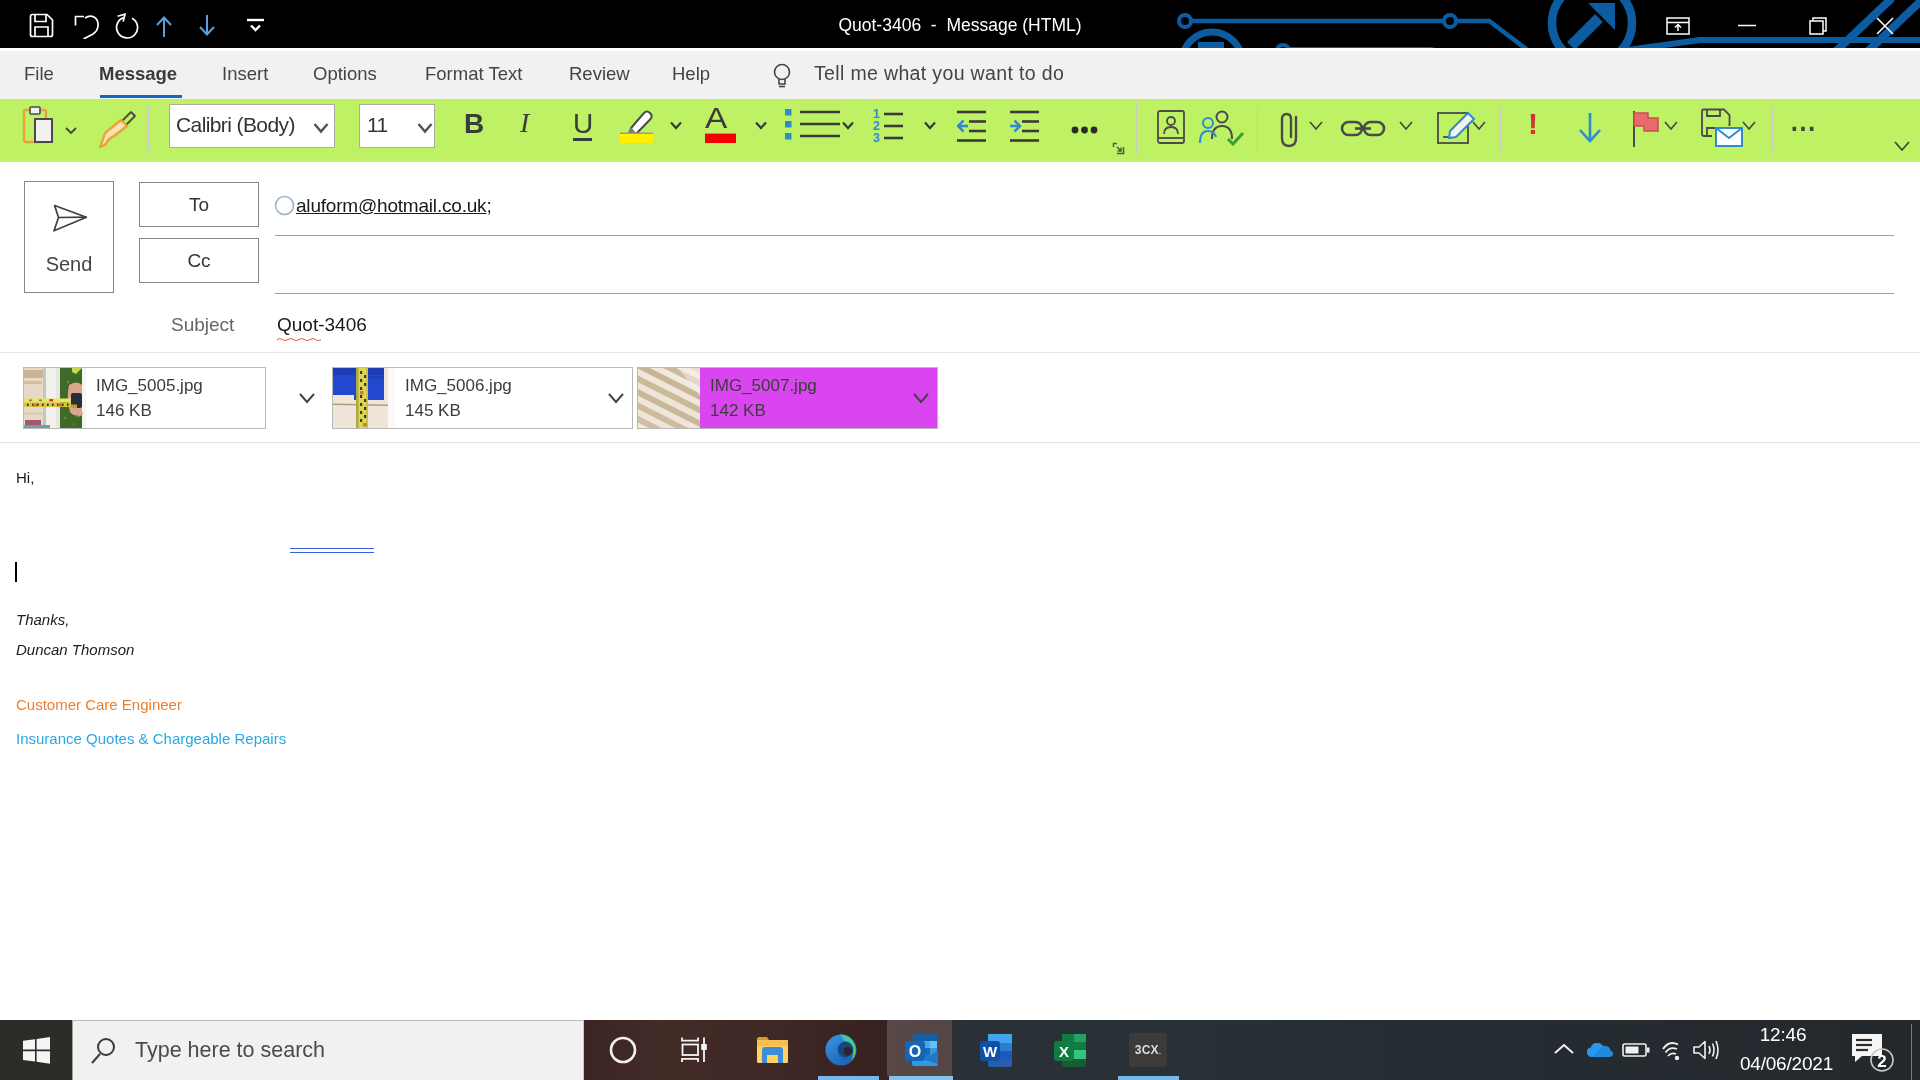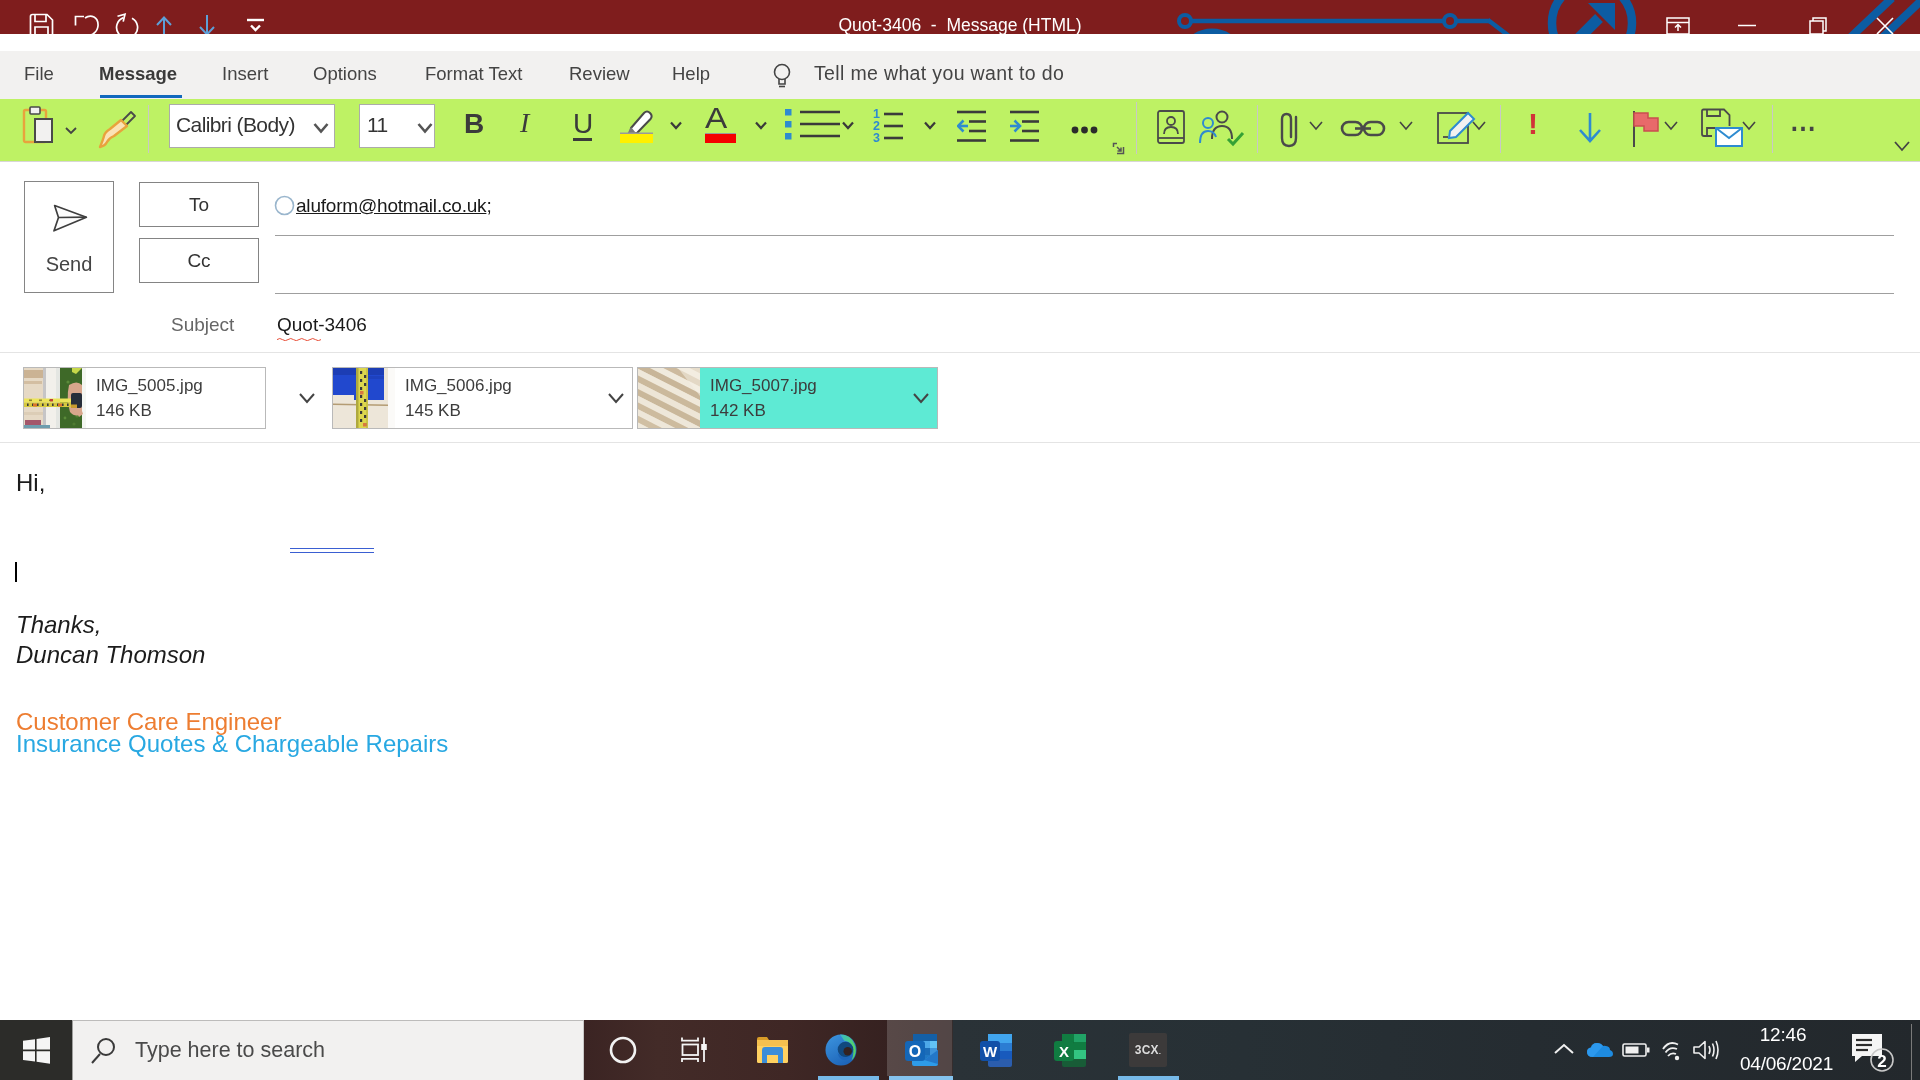--- a/index.html
+++ b/index.html
@@ -5,21 +5,21 @@
 * { margin:0; padding:0; box-sizing:border-box; }
 html,body { width:1920px; height:1080px; overflow:hidden; background:#fff;
   font-family:"Liberation Sans", sans-serif; }
 #stage { position:relative; width:1920px; height:1080px; }
 .abs { position:absolute; }
 </style>
 </head>
 <body>
 <div id="stage">
 
-<div class="abs" id="titlebar" style="left:0;top:0;width:1920px;height:34px;background:#7f1d1d;overflow:hidden;">
+<div class="abs" id="titlebar" style="left:0;top:0;width:1920px;height:48px;background:#000000;overflow:hidden;">
   <svg class="abs" style="left:1140px;top:0;" width="780" height="51" viewBox="0 0 780 51">
     <g stroke="#0C5CA2" fill="none">
       <circle cx="45" cy="21" r="6" stroke-width="4"></circle>
       <line x1="51" y1="21" x2="304" y2="21" stroke-width="4.5"></line>
       <circle cx="310" cy="21" r="6" stroke-width="4"></circle>
       <line x1="316" y1="21" x2="350" y2="21" stroke-width="4.5"></line>
       <line x1="348" y1="20" x2="390" y2="52" stroke-width="4.5"></line>
       <circle cx="72" cy="62" r="30" stroke-width="7"></circle>
       <rect x="58" y="42" width="26" height="11" fill="#0C5CA2" stroke="none"></rect>
       <circle cx="143" cy="51" r="6" stroke-width="4"></circle>
@@ -405,21 +405,21 @@
       <rect x="27" y="23" width="3.5" height="3.5" fill="#D87840"></rect>
       <rect x="30" y="55" width="3.5" height="3.5" fill="#D87840"></rect>
     </svg>
     <div class="abs" style="left:72px;top:8px;font-size:17px;color:#3C3C3C;">IMG_5006.jpg</div>
     <div class="abs" style="left:72px;top:33px;font-size:17px;color:#3C3C3C;">145 KB</div>
     <svg class="abs" style="left:274px;top:24px;" width="18" height="14" viewBox="0 0 18 14">
           <path d="M 2 2 L 9 10 L 16 2" fill="none" stroke="#444" stroke-width="2"></path>
         </svg>
   </div>
 
-  <div class="abs" style="left:637px;top:14px;width:301px;height:62px;border:1px solid #B9B9B9;background:#5eead4;">
+  <div class="abs" style="left:637px;top:14px;width:301px;height:62px;border:1px solid #B9B9B9;background:#d946ef;">
     <svg class="abs" style="left:0;top:0;" width="62" height="60" viewBox="0 0 62 60">
       <rect x="0" y="0" width="62" height="60" fill="#E6DBC8"></rect>
       <g transform="rotate(27 31 30)">
         <rect x="-25" y="-12" width="114" height="6" fill="#D5C5AB"></rect>
         <rect x="-25" y="-6" width="114" height="6" fill="#EFE9DC"></rect>
         <rect x="-25" y="0" width="114" height="6" fill="#CDBA9E"></rect>
         <rect x="-25" y="6" width="114" height="6" fill="#F0EADD"></rect>
         <rect x="-25" y="12" width="114" height="6" fill="#C8B598"></rect>
         <rect x="-25" y="18" width="114" height="6" fill="#EFE8DA"></rect>
         <rect x="-25" y="24" width="114" height="6" fill="#CBB99C"></rect>
@@ -434,28 +434,28 @@
       <polygon points="40,0 62,0 62,28" fill="#F5F0E6" opacity="0.55"></polygon>
     </svg>
     <div class="abs" style="left:72px;top:8px;font-size:17px;color:#3C3C3C;">IMG_5007.jpg</div>
     <div class="abs" style="left:72px;top:33px;font-size:17px;color:#3C3C3C;">142 KB</div>
     <svg class="abs" style="left:274px;top:24px;" width="18" height="14" viewBox="0 0 18 14">
           <path d="M 2 2 L 9 10 L 16 2" fill="none" stroke="#444" stroke-width="2"></path>
         </svg>
   </div>
 </div>
 
-<div class="abs" id="bodyarea" style="left:0;top:444px;width:1920px;height:576px;background:#fff;font-size:24px;color:#1c1c1c;">
+<div class="abs" id="bodyarea" style="left:0;top:444px;width:1920px;height:576px;background:#fff;font-size:15px;color:#1c1c1c;">
   <div class="abs" style="left:16px;top:25px;">Hi,</div>
   <div class="abs" style="left:290px;top:104px;width:84px;height:1.4px;background:#3A5FD2;"></div>
   <div class="abs" style="left:290px;top:108px;width:84px;height:1.4px;background:#3A5FD2;"></div>
   <div class="abs" style="left:15px;top:118px;width:1.5px;height:20px;background:#000;"></div>
   <div class="abs" style="left:16px;top:167px;font-style:italic;">Thanks,</div>
   <div class="abs" style="left:16px;top:197px;font-style:italic;">Duncan Thomson</div>
-  <div class="abs" style="left:16px;top:264px;color:#ED7D31;">Customer Care Engineer</div>
+  <div class="abs" style="left:16px;top:252px;color:#ED7D31;">Customer Care Engineer</div>
   <div class="abs" style="left:16px;top:286px;color:#28A8E2;">Insurance Quotes &amp; Chargeable Repairs</div>
 </div>
 
 <div class="abs" id="taskbar" style="left:0;top:1020px;width:1920px;height:60px;background:#2C2C29;">
 
   <div class="abs" style="left:584px;top:0;width:369px;height:60px;background:linear-gradient(90deg,#3B2423 0%,#432B28 20%,#3F2725 55%,#33201F 90%,#2F1E1E 100%);"></div>
   <div class="abs" style="left:953px;top:0;width:967px;height:60px;background:linear-gradient(90deg,#2A3237 0%,#273035 30%,#252C31 60%,#23282C 100%);"></div>
 
   <svg class="abs" style="left:23px;top:17px;" width="27" height="27" viewBox="0 0 27 27">
     <g fill="#F5F5F5">

